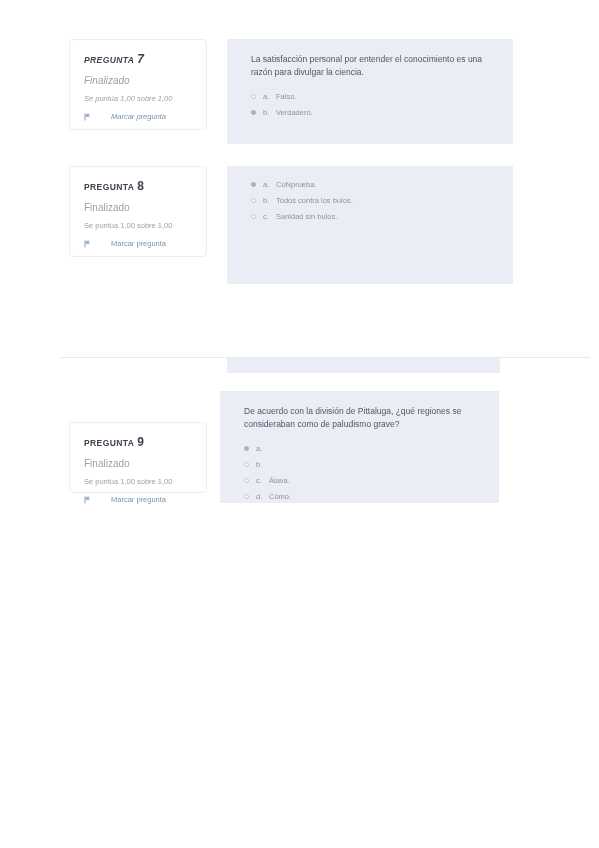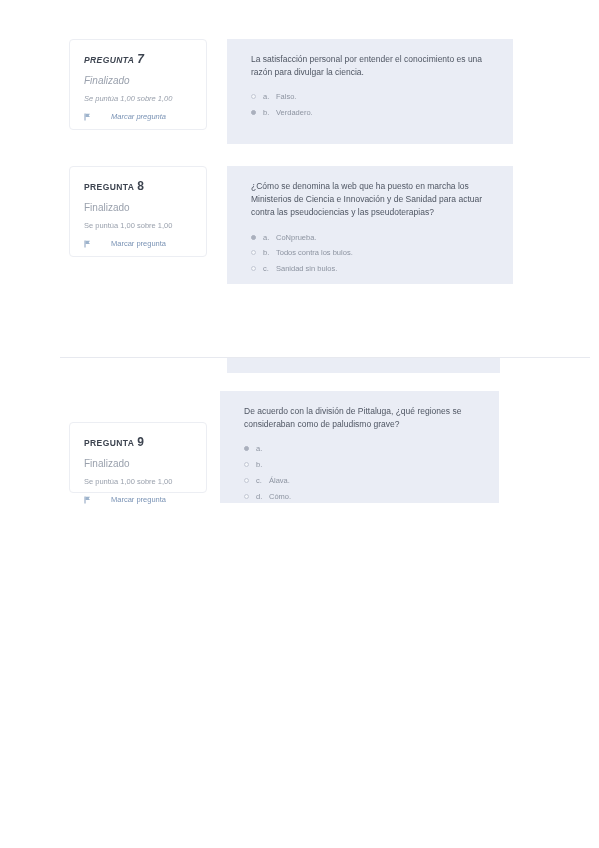--- a/index.html
+++ b/index.html
@@ -191,21 +191,20 @@
           <svg width="7" height="8" viewBox="0 0 7 8" xmlns="http://www.w3.org/2000/svg">
             <path d="M1 0.5 L1 7.5" stroke="#7a93b5" stroke-width="0.9" fill="none"></path>
             <path d="M1.5 0.8 L6 0.8 L4.7 2.4 L6 4 L1.5 4 Z" fill="#9db3cc"></path>
           </svg>
         </span>
         <span>Marcar pregunta</span>
       </div>
     </div>
 
     <div class="qpanel" style="left:227px; top:166px; width:286px; height:118px;">
-      <p class="qtext">¿Cómo se denomina la web que ha puesto en marcha los Ministerios de Ciencia e Innovación y de Sanidad para actuar contra las pseudociencias y las pseudoterapias?</p>
       <ul class="answers">
         <li class="answer">
           <span class="radio checked"></span>
           <span class="ans-letter">a.</span>
           <span class="ans-text">CoNprueba.</span>
         </li>
         <li class="answer">
           <span class="radio"></span>
           <span class="ans-letter">b.</span>
           <span class="ans-text">Todos contra los bulos.</span>

